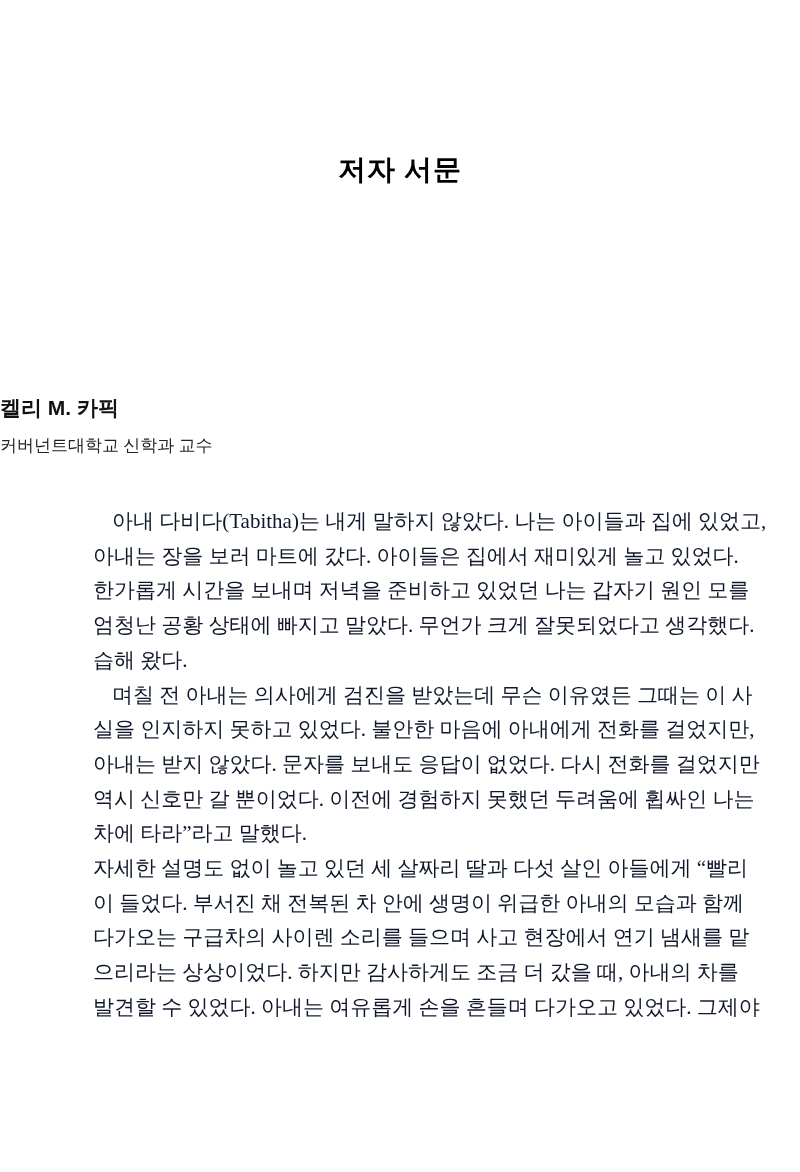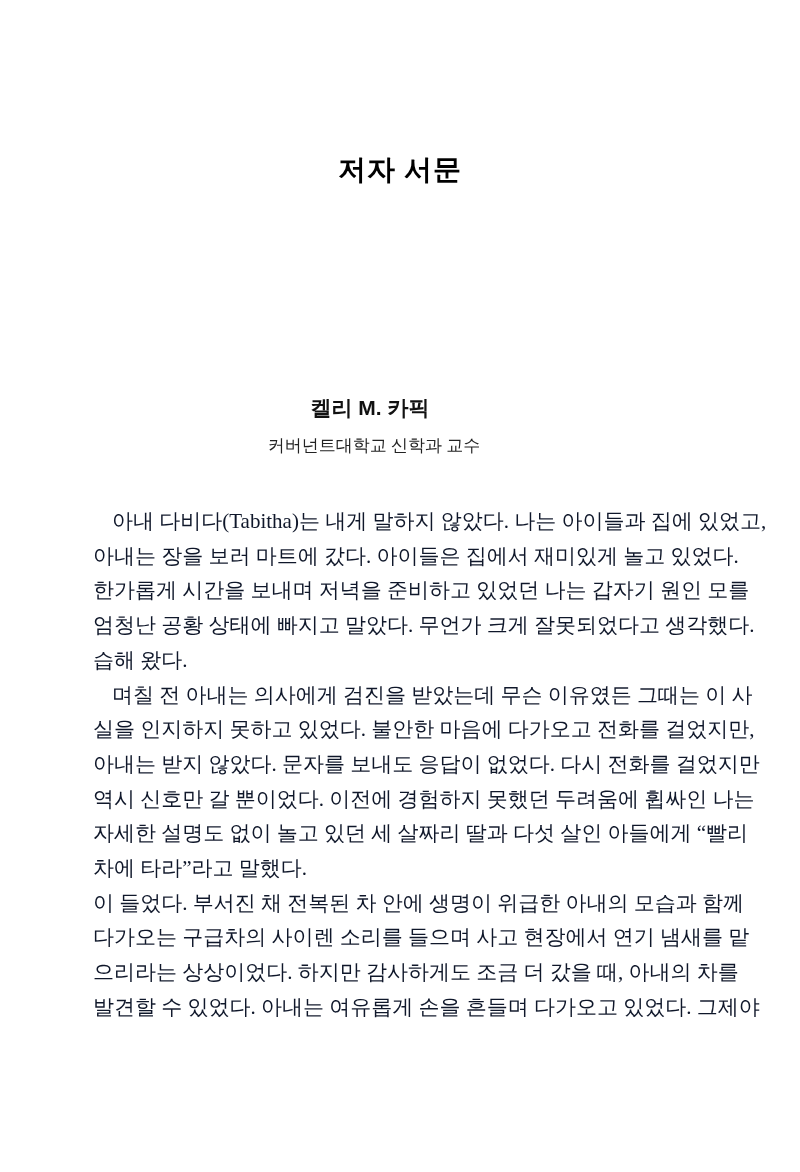--- a/index.html
+++ b/index.html
@@ -24,21 +24,21 @@
     text-align: center;
     font-size: 28px;
     line-height: 33px;
     font-weight: bold;
     letter-spacing: 1px;
     color: #000000;
     font-family: "Liberation Serif", "DejaVu Serif", serif;
   }
   .author-block {
     margin-top: 210px;
-    text-align: center;
+    text-align: left;
   }
   .author-name {
     margin-right: 60px;
     font-family: "Liberation Sans", "DejaVu Sans", sans-serif;
     font-weight: bold;
     font-size: 21px;
     line-height: 24px;
     color: #111111;
   }
   .author-affiliation {
@@ -80,25 +80,25 @@
 
   <div class="body-text">
 
     <div class="line indent">아내 다비다(Tabitha)는 내게 말하지 않았다. 나는 아이들과 집에 있었고,</div>
     <div class="line">아내는 장을 보러 마트에 갔다. 아이들은 집에서 재미있게 놀고 있었다.</div>
     <div class="line">한가롭게 시간을 보내며 저녁을 준비하고 있었던 나는 갑자기 원인 모를</div>
     <div class="line">엄청난 공황 상태에 빠지고 말았다. 무언가 크게 잘못되었다고 생각했다.</div>
     <div class="line short">습해 왔다.</div>
 
     <div class="line indent">며칠 전 아내는 의사에게 검진을 받았는데 무슨 이유였든 그때는 이 사</div>
-    <div class="line">실을 인지하지 못하고 있었다. 불안한 마음에 다가오고 전화를 걸었지만,</div>
+    <div class="line">실을 인지하지 못하고 있었다. 불안한 마음에 아내에게 전화를 걸었지만,</div>
     <div class="line">아내는 받지 않았다. 문자를 보내도 응답이 없었다. 다시 전화를 걸었지만</div>
     <div class="line">역시 신호만 갈 뿐이었다. 이전에 경험하지 못했던 두려움에 휩싸인 나는</div>
+    <div class="line short">차에 타라”라고 말했다.</div>
     <div class="line">자세한 설명도 없이 놀고 있던 세 살짜리 딸과 다섯 살인 아들에게 “빨리</div>
-    <div class="line short">차에 타라”라고 말했다.</div>
 
     <div class="line">이 들었다. 부서진 채 전복된 차 안에 생명이 위급한 아내의 모습과 함께</div>
     <div class="line">다가오는 구급차의 사이렌 소리를 들으며 사고 현장에서 연기 냄새를 맡</div>
     <div class="line">으리라는 상상이었다. 하지만 감사하게도 조금 더 갔을 때, 아내의 차를</div>
     <div class="line">발견할 수 있었다. 아내는 여유롭게 손을 흔들며 다가오고 있었다. 그제야</div>
 
   </div>
 
 </div>
 

